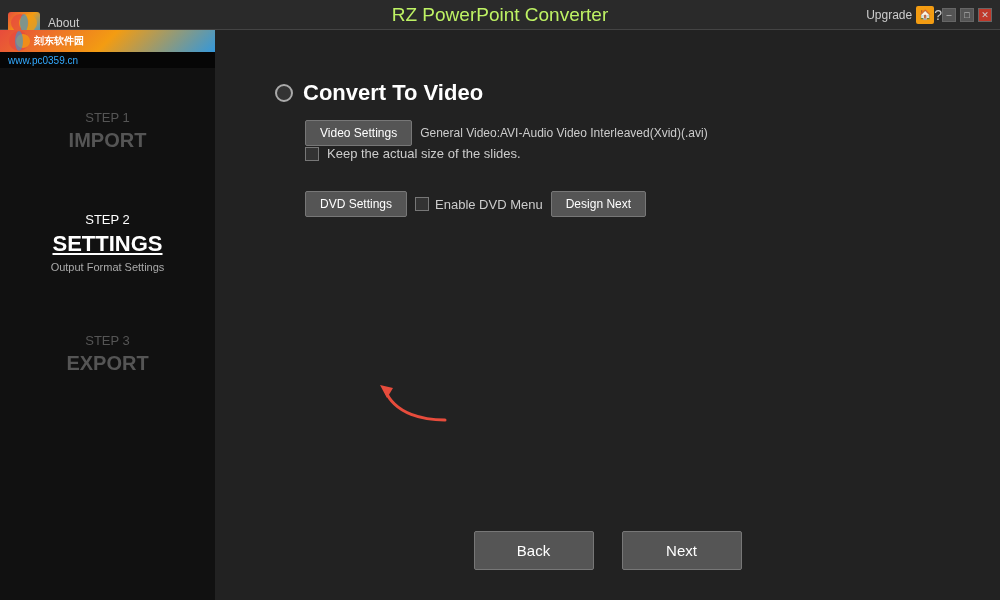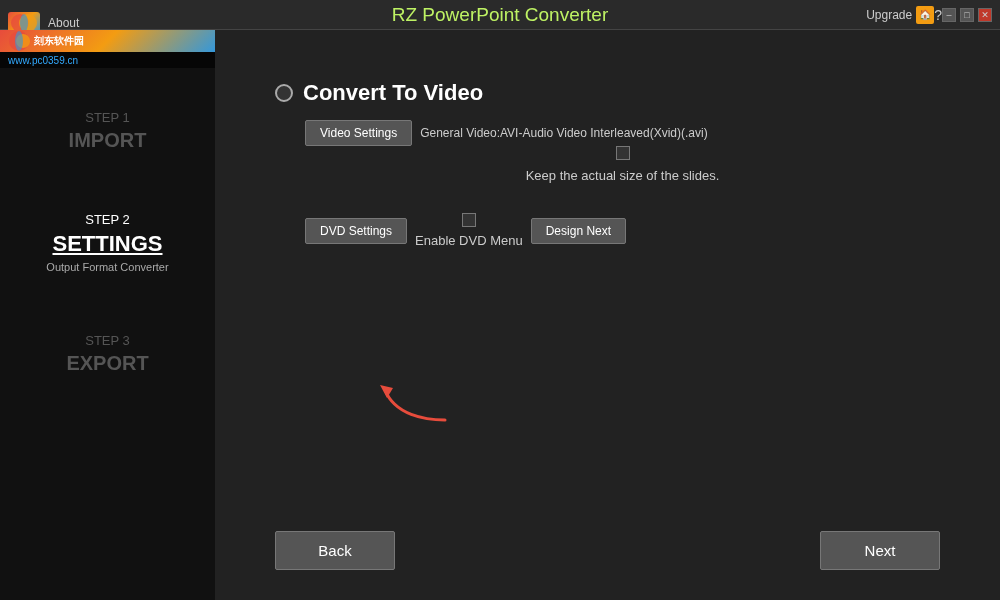--- a/index.html
+++ b/index.html
@@ -240,21 +240,20 @@
 
     .settings-text {
       color: #ccc;
       font-size: 12px;
     }
 
     .checkbox-row {
       display: flex;
       align-items: center;
       gap: 8px;
-      flex-direction: column;
     }
     .checkbox-custom {
       width: 14px;
       height: 14px;
       border: 1px solid #777;
       background: #333;
       flex-shrink: 0;
     }
     .checkbox-label {
       font-size: 13px;
@@ -269,21 +268,21 @@
     }
     .arrow-svg {
       width: 80px;
       height: 60px;
     }
 
     
     .bottom-buttons {
       margin-top: auto;
       display: flex;
-      justify-content: space-between;
+      justify-content: center;
       gap: 28px;
       padding-top: 20px;
     }
 
     .btn-nav {
       width: 120px;
       padding: 10px 0;
       background: #555;
       border: 1px solid #777;
       color: #fff;
@@ -350,21 +349,21 @@
 
   <div class="sidebar">
     <div class="step-item">
       <div class="step-number">STEP 1</div>
       <div class="step-name">IMPORT</div>
     </div>
 
     <div class="step-item active">
       <div class="step-number">STEP 2</div>
       <div class="step-name active-name">SETTINGS</div>
-      <div class="step-sub">Output Format Converter</div>
+      <div class="step-sub">Output Format Settings</div>
     </div>
 
     <div class="step-item">
       <div class="step-number">STEP 3</div>
       <div class="step-name">EXPORT</div>
     </div>
   </div>
 
   <div class="content">
 

